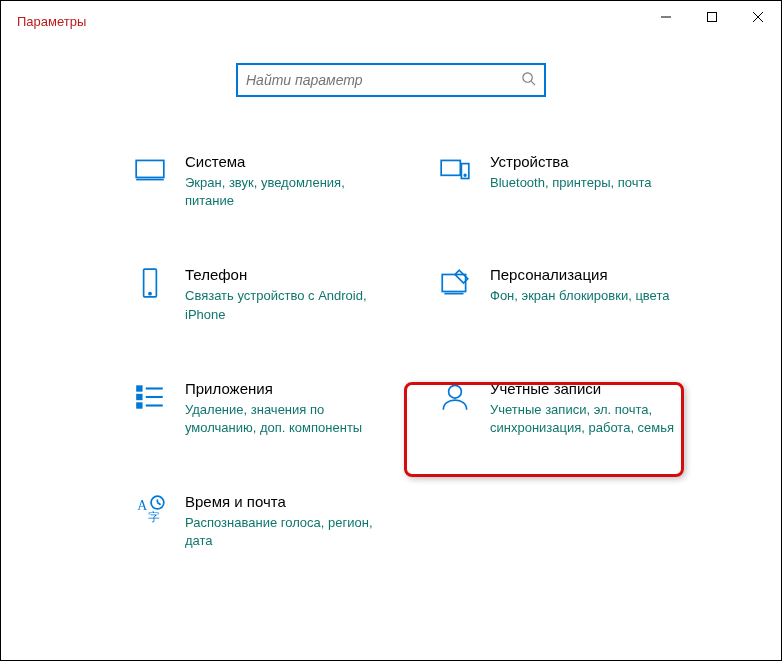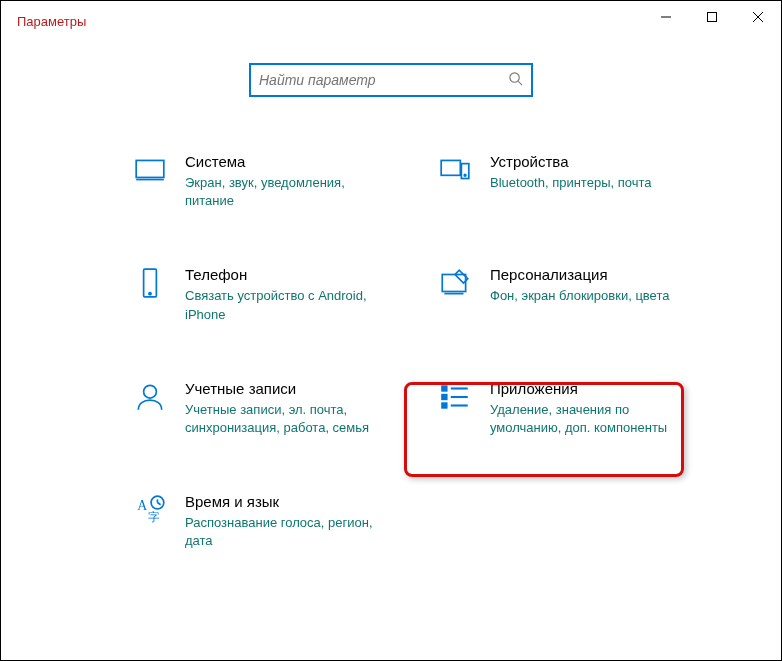--- a/index.html
+++ b/index.html
@@ -36,21 +36,21 @@
     justify-content: center;
     cursor: pointer;
   }
   .wc-btn svg { display: block; }
   .search-wrap {
     display: flex;
     justify-content: center;
     margin-top: 22px;
   }
   .search-box {
-    width: 284px;
+    width: 310px;
     height: 34px;
     border: 2px solid #0078d7;
     display: flex;
     align-items: center;
     padding: 0 8px;
   }
   .search-input {
     flex: 1;
     border: none;
     outline: none;
@@ -195,59 +195,59 @@
         </svg>
     </div>
     <div class="tile-text">
       <div class="tile-title">Персонализация</div>
       <div class="tile-desc">Фон, экран блокировки, цвета</div>
     </div>
   </div>
 
   <div class="tile">
     <div class="tile-icon">
-      <svg viewBox="0 0 32 32" fill="none" stroke="currentColor" stroke-width="1.6">
-          <circle cx="16" cy="11" r="6"></circle>
-          <path d="M5 28 C5 22 10 19 16 19 C22 19 27 22 27 28"></path>
-        </svg>
-    </div>
-    <div class="tile-text">
-      <div class="tile-title">Учетные записи</div>
-      <div class="tile-desc">Учетные записи, эл. почта, синхронизация, работа, семья</div>
-    </div>
-  </div>
-
-  <div class="tile">
-    <div class="tile-icon">
       <svg viewBox="0 0 32 32" fill="none" stroke="currentColor" stroke-width="2">
           <rect x="4" y="6" width="4" height="4" fill="currentColor"></rect>
           <line x1="12" y1="8" x2="28" y2="8"></line>
           <rect x="4" y="14" width="4" height="4" fill="currentColor"></rect>
           <line x1="12" y1="16" x2="28" y2="16"></line>
           <rect x="4" y="22" width="4" height="4" fill="currentColor"></rect>
           <line x1="12" y1="24" x2="28" y2="24"></line>
         </svg>
     </div>
     <div class="tile-text">
       <div class="tile-title">Приложения</div>
       <div class="tile-desc">Удаление, значения по умолчанию, доп. компоненты</div>
     </div>
   </div>
 
   <div class="tile">
     <div class="tile-icon">
       <svg viewBox="0 0 32 32" fill="none" stroke="currentColor" stroke-width="1.6">
+          <circle cx="16" cy="11" r="6"></circle>
+          <path d="M5 28 C5 22 10 19 16 19 C22 19 27 22 27 28"></path>
+        </svg>
+    </div>
+    <div class="tile-text">
+      <div class="tile-title">Учетные записи</div>
+      <div class="tile-desc">Учетные записи, эл. почта, синхронизация, работа, семья</div>
+    </div>
+  </div>
+
+  <div class="tile">
+    <div class="tile-icon">
+      <svg viewBox="0 0 32 32" fill="none" stroke="currentColor" stroke-width="1.6">
           <text x="4" y="16" font-size="13" fill="currentColor" stroke="none" font-family="Segoe UI">A</text>
           <text x="14" y="26" font-size="11" fill="currentColor" stroke="none" font-family="Segoe UI">字</text>
           <circle cx="23" cy="9" r="6"></circle>
           <line x1="23" y1="6" x2="23" y2="9"></line>
           <line x1="23" y1="9" x2="26" y2="11"></line>
         </svg>
     </div>
     <div class="tile-text">
-      <div class="tile-title">Время и язык</div>
+      <div class="tile-title">Время и почта</div>
       <div class="tile-desc">Распознавание голоса, регион, дата</div>
     </div>
   </div>
 
 </div>
 
 <div class="highlight-box"></div>
 
 </body></html>

